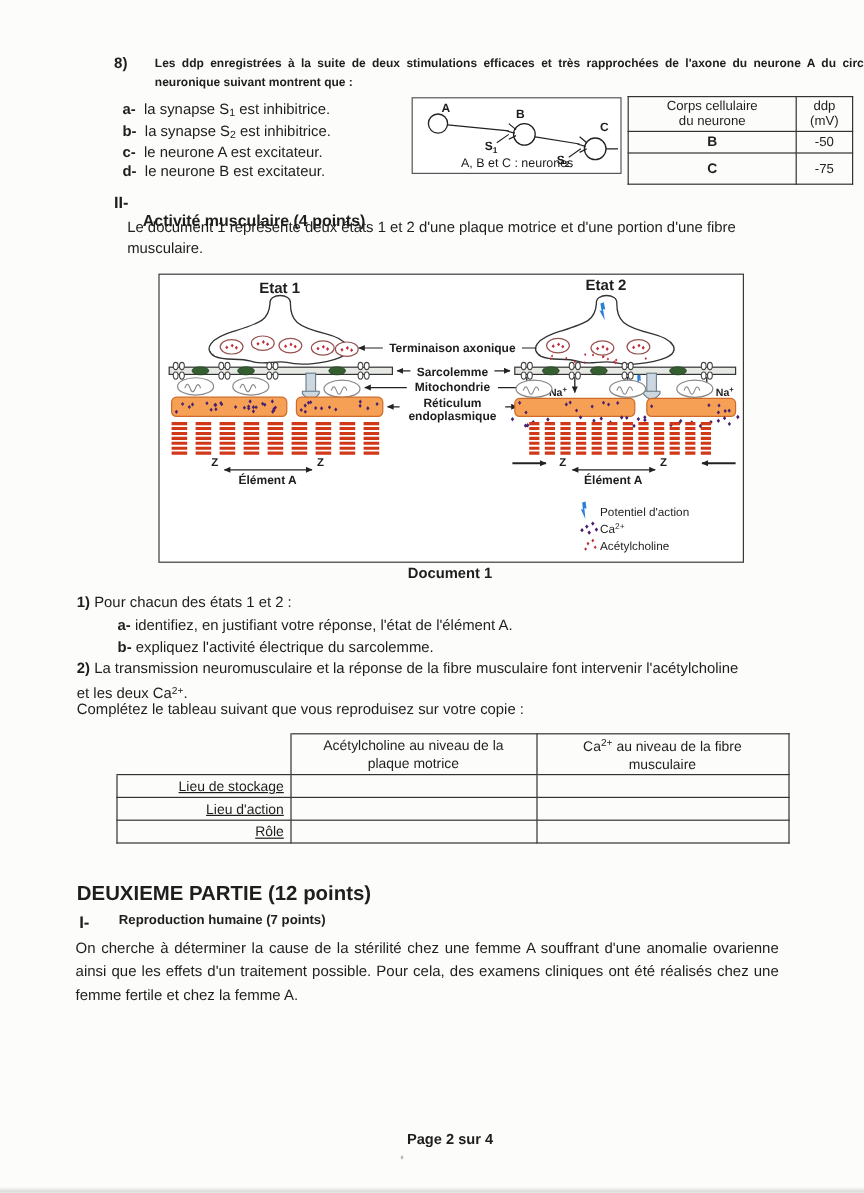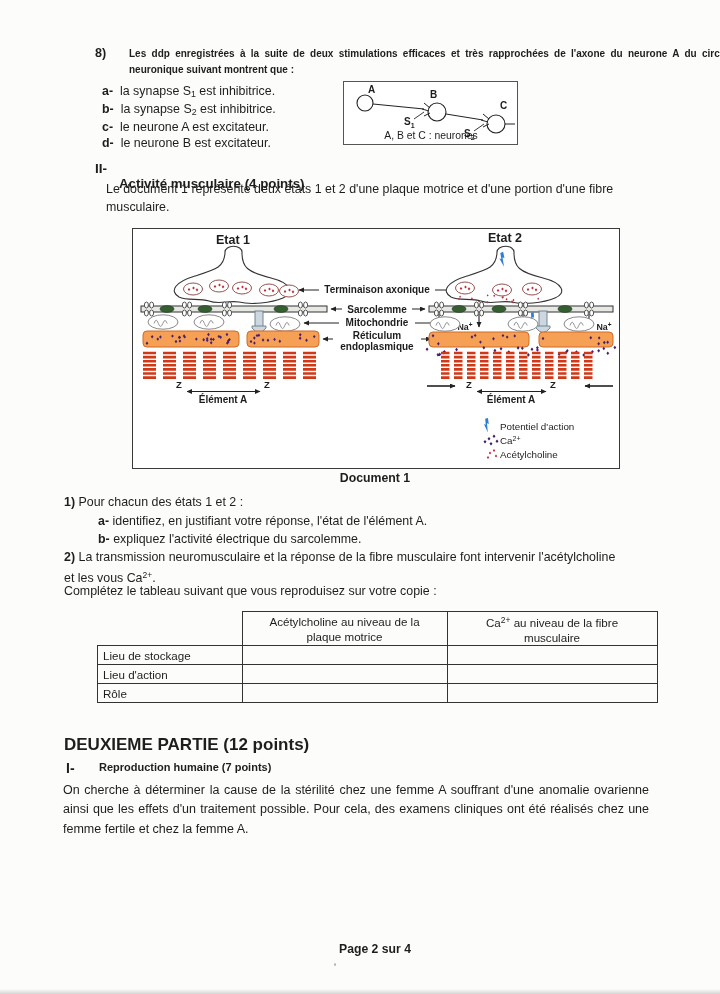--- a/index.html
+++ b/index.html
@@ -51,21 +51,21 @@
   .q2{left:64px;top:549px;width:645px;}
   .q2b{left:64px;top:567px;}
   .q2c{left:64px;top:583px;}
 
   
   table.fill{position:absolute;left:97px;top:611px;border-collapse:collapse;font-size:11.6px;table-layout:fixed;}
   table.fill td,table.fill th{border:1.2px solid #333;padding:0 5px;font-weight:normal;vertical-align:middle;}
   table.fill th.blank{border-top:none;border-left:none;background:transparent;}
   table.fill .cl1{width:134px;} table.fill .cl2{width:194px;} table.fill .cl3{width:199px;}
   table.fill .hd{height:33px;text-align:center;line-height:15px;}
-  table.fill .row{height:18px;text-align:left;}
+  table.fill .row{height:18px;text-align:right;text-decoration:underline;}
 
   
   .p2-title{left:64px;top:735px;font-size:17px;font-weight:bold;}
   .p2-secnum{left:66px;top:760px;font-size:14px;font-weight:bold;}
   .p2-sectitle{left:99px;top:761px;font-size:11px;font-weight:bold;}
   .p2-body{left:63px;top:781px;width:586px;font-size:12.5px;line-height:19.4px;}
 
   
   .footer{left:90px;top:942px;width:570px;text-align:center;font-size:12.2px;font-weight:bold;}
   .scan-dot{left:334px;top:963px;width:2px;height:3px;background:#b5b5b5;border-radius:50%;}
@@ -99,20 +99,42 @@
       <path d="M102,32 L139,38 M139,32 l6,5 M137,38 l7,2 M139,45 l6,-3" stroke="#222" stroke-width="1" fill="none"></path>
       <line x1="161" y1="42" x2="171" y2="42" stroke="#222" stroke-width="1"></line>
       <line x1="70" y1="37" x2="80" y2="30" stroke="#222" stroke-width="0.9"></line>
       <line x1="130" y1="49" x2="140" y2="42" stroke="#222" stroke-width="0.9"></line>
       <text class="t-circ" x="60" y="43"><tspan>S</tspan><tspan class="t-sub" dy="2.5">1</tspan></text>
       <text class="t-circ" x="120" y="55"><tspan>S</tspan><tspan class="t-sub" dy="2.5">2</tspan></text>
       <text class="t-cap" x="87" y="57" text-anchor="middle">A, B et C : neurones</text>
     </svg>
   </div>
 
+  <table class="ddp">
+    <tbody>
+        <tr>
+      <th class="c1 hd">
+            <div>Corps cellulaire</div>
+            <div>du neurone</div>
+          </th>
+      <th class="c2 hd">
+            <div>ddp</div>
+            <div>(mV)</div>
+          </th>
+    </tr>
+    <tr>
+      <td class="r1 neu">B</td>
+      <td class="r1">-50</td>
+    </tr>
+    <tr>
+      <td class="r2 neu">C</td>
+      <td class="r2">-75</td>
+    </tr>
+  </tbody>
+    </table>
 
   <span class="abs sec2-num">II-</span>
   <span class="abs sec2-title">Activité musculaire (4 points)</span>
   <div class="abs sec2-intro">Le document 1 représente deux états 1 et 2 d'une plaque motrice et d'une portion d'une fibre musculaire.</div>
 
   <div class="abs fig-box">
     <svg id="figsvg" width="484" height="237" viewBox="0 0 484 237">
       <defs>
         <marker id="ah" markerWidth="8" markerHeight="8" refX="5" refY="2.5" orient="auto" markerUnits="userSpaceOnUse">
           <path d="M0,0 L5.5,2.5 L0,5 Z" fill="#222"></path>
@@ -309,21 +331,21 @@
       </g>
     </svg>
   </div>
 
   <div class="abs doc-cap">Document 1</div>
 
   <div class="abs qline q1"><span class="b">1)</span> <span>Pour chacun des états 1 et 2 :</span></div>
   <div class="abs qline q1a"><span class="b">a-</span> <span>identifiez, en justifiant votre réponse, l'état de l'élément A.</span></div>
   <div class="abs qline q1b"><span class="b">b-</span> <span>expliquez l'activité électrique du sarcolemme.</span></div>
   <div class="abs qline q2"><span class="b">2)</span> <span>La transmission neuromusculaire et la réponse de la fibre musculaire font intervenir l'acétylcholine</span></div>
-  <div class="abs qline q2b"><span>et les vous Ca</span><sup class="s">2+</sup><span>.</span></div>
+  <div class="abs qline q2b"><span>et les deux Ca</span><sup class="s">2+</sup><span>.</span></div>
   <div class="abs qline q2c">Complétez le tableau suivant que vous reproduisez sur votre copie :</div>
 
   <table class="fill">
     <tbody>
         <tr>
       <th class="cl1 blank"></th>
       <th class="cl2 hd">
             <div>Acétylcholine au niveau de la</div>
             <div>plaque motrice</div>
           </th>

